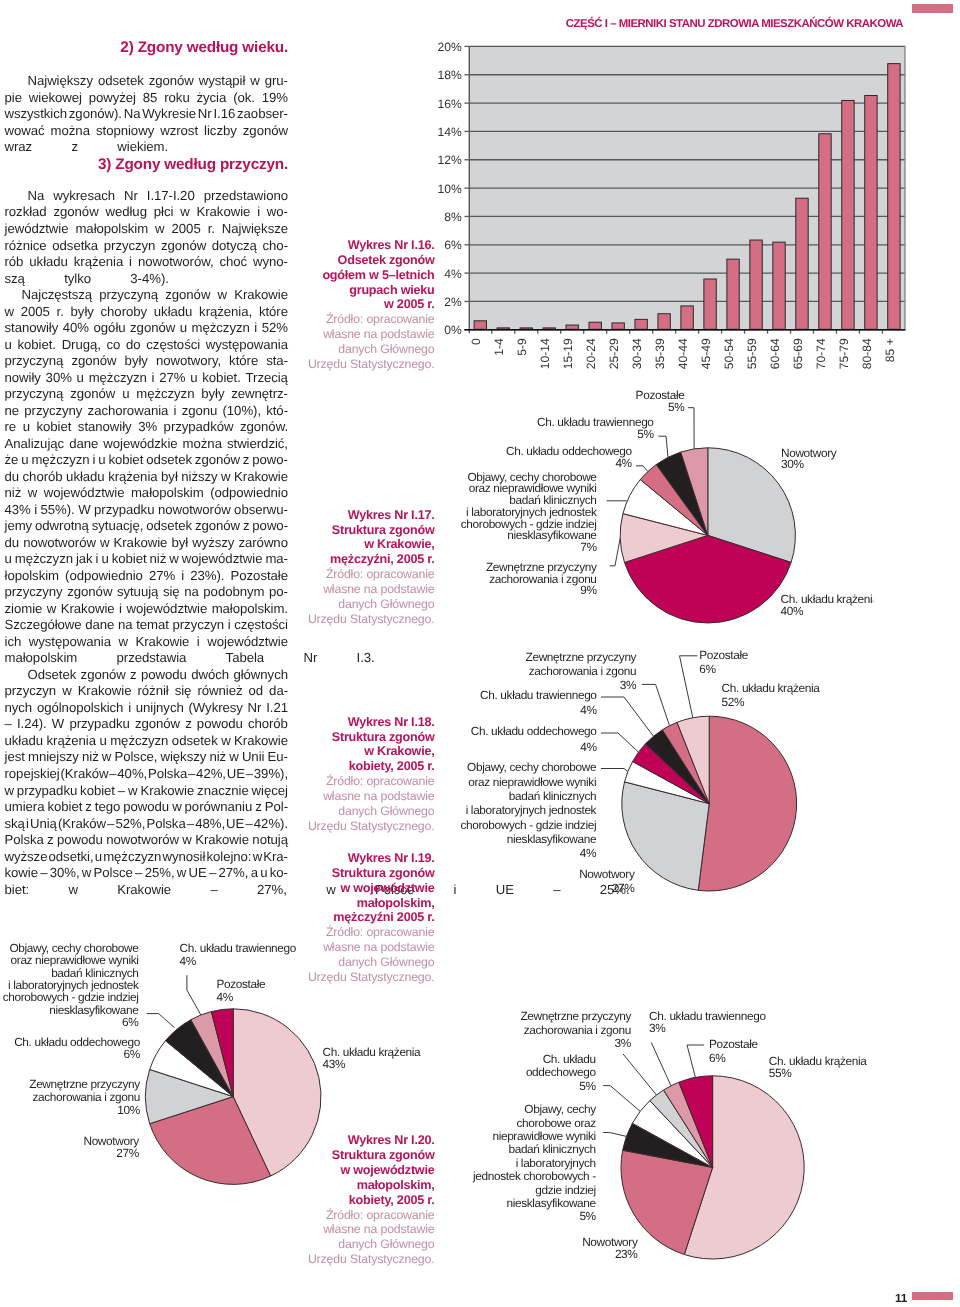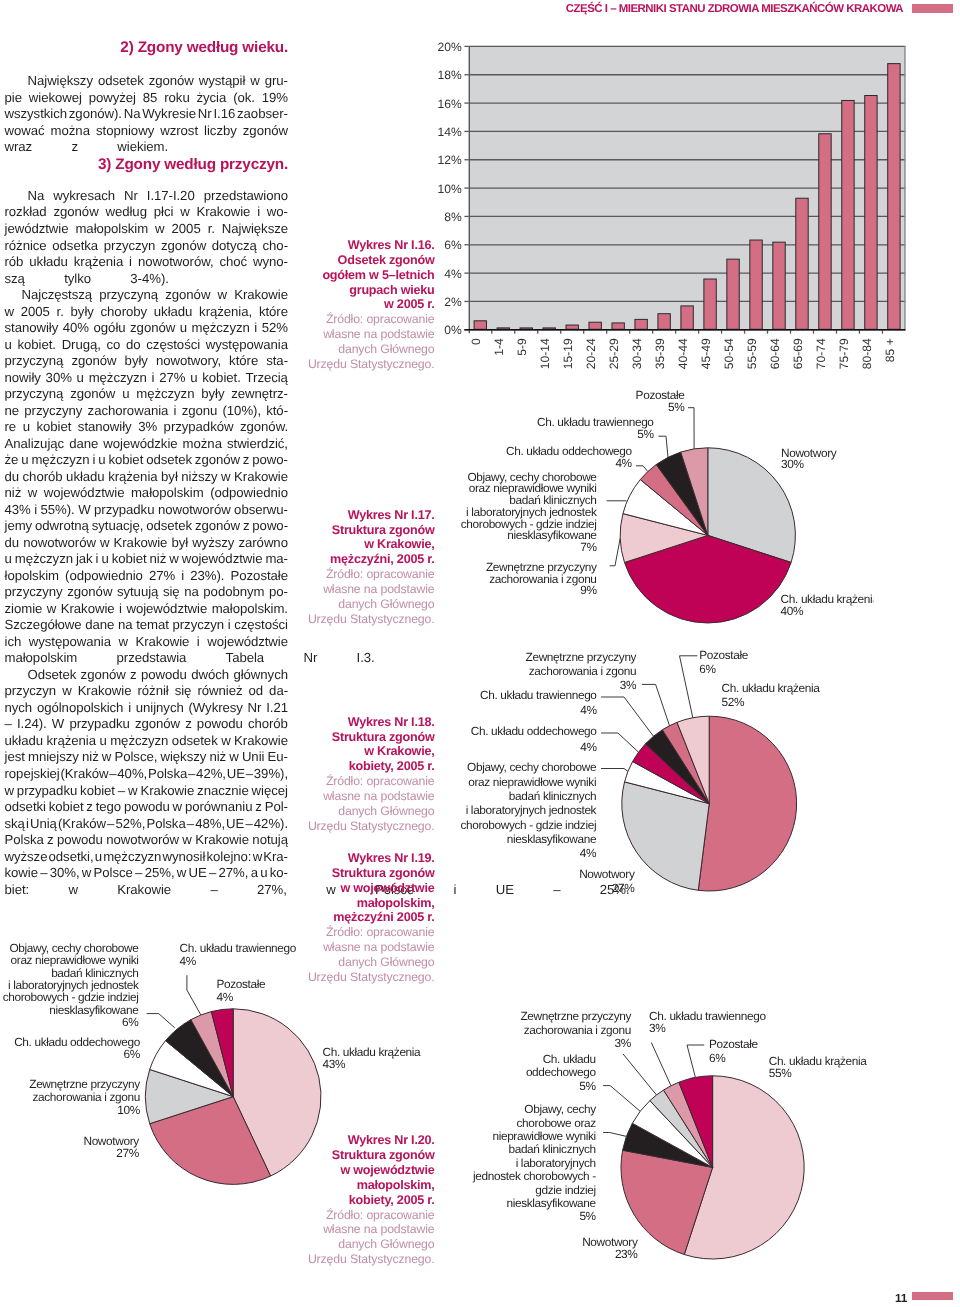--- a/index.html
+++ b/index.html
@@ -1,21 +1,21 @@
 <!DOCTYPE html>
 <html><head>
 <meta charset="utf-8">
 <style>
   html,body{margin:0;padding:0;background:#ffffff;}
   body{width:960px;height:1307px;position:relative;overflow:hidden;
        font-family:"Liberation Sans",sans-serif;color:#231f20;
        -webkit-font-smoothing:antialiased;text-rendering:geometricPrecision;}
   
   #header{position:absolute;left:0;top:0;width:952.5px;height:14px;text-align:right;white-space:nowrap;}
-  #header .htitle{font-size:11.45px;font-weight:bold;color:#b9145b;position:absolute;right:49.4px;top:3px;
+  #header .htitle{font-size:11.45px;font-weight:bold;color:#b9145b;position:absolute;right:49.4px;top:18px;
                   letter-spacing:-0.49px;padding-left:8px;}
   #header .hbar{position:absolute;right:0;top:3.7px;width:40.6px;height:9.1px;background:#d36e84;}
   
   #footer{position:absolute;left:0;top:1288px;width:953.4px;height:16px;}
   #footer .pnum{font-size:11.8px;font-weight:bold;color:#231f20;position:absolute;right:46px;top:2.6px;}
   #footer .fbar{position:absolute;right:0;top:3.6px;width:41.8px;height:8.6px;background:#d36e84;}
   
   #textcol{position:absolute;left:4.5px;top:40px;width:283.5px;}
   #textcol h3{margin:0;font-size:15.3px;font-weight:bold;color:#b9145b;text-align:right;
               line-height:16.1px;letter-spacing:-0.012em;}
@@ -87,21 +87,21 @@
     </p>
   <p class="ind">
       <span class="tline"><span class="w" style="margin-left: 23px;">Odsetek</span><span class="w">zgonów</span><span class="w">z</span><span class="w">powodu</span><span class="w">dwóch</span><span class="w">głównych</span></span>
       <span class="tline"><span class="w">przyczyn</span><span class="w">w</span><span class="w">Krakowie</span><span class="w">różnił</span><span class="w">się</span><span class="w">również</span><span class="w">od</span><span class="w">da-</span></span>
       <span class="tline"><span class="w">nych</span><span class="w">ogólnopolskich</span><span class="w">i</span><span class="w">unijnych</span><span class="w">(Wykresy</span><span class="w">Nr</span><span class="w">I.21</span></span>
       <span class="tline"><span class="w">–</span><span class="w">I.24).</span><span class="w">W</span><span class="w">przypadku</span><span class="w">zgonów</span><span class="w">z</span><span class="w">powodu</span><span class="w">chorób</span></span>
       <span class="tline"><span class="w">układu</span><span class="w">krążenia</span><span class="w">u</span><span class="w">mężczyzn</span><span class="w">odsetek</span><span class="w">w</span><span class="w">Krakowie</span></span>
       <span class="tline"><span class="w">jest</span><span class="w">mniejszy</span><span class="w">niż</span><span class="w">w</span><span class="w">Polsce,</span><span class="w">większy</span><span class="w">niż</span><span class="w">w</span><span class="w">Unii</span><span class="w">Eu-</span></span>
       <span class="tline"><span class="w">ropejskiej</span><span class="w">(Kraków</span><span class="w">–</span><span class="w">40%,</span><span class="w">Polska</span><span class="w">–</span><span class="w">42%,</span><span class="w">UE</span><span class="w">–</span><span class="w">39%),</span></span>
       <span class="tline"><span class="w">w</span><span class="w">przypadku</span><span class="w">kobiet</span><span class="w">–</span><span class="w">w</span><span class="w">Krakowie</span><span class="w">znacznie</span><span class="w">więcej</span></span>
-      <span class="tline"><span class="w">odsetki</span><span class="w">kobiet</span><span class="w">z</span><span class="w">tego</span><span class="w">powodu</span><span class="w">w</span><span class="w">porównaniu</span><span class="w">z</span><span class="w">Pol-</span></span>
+      <span class="tline"><span class="w">umiera</span><span class="w">kobiet</span><span class="w">z</span><span class="w">tego</span><span class="w">powodu</span><span class="w">w</span><span class="w">porównaniu</span><span class="w">z</span><span class="w">Pol-</span></span>
       <span class="tline"><span class="w">ską</span><span class="w">i</span><span class="w">Unią</span><span class="w">(Kraków</span><span class="w">–</span><span class="w">52%,</span><span class="w">Polska</span><span class="w">–</span><span class="w">48%,</span><span class="w">UE</span><span class="w">–</span><span class="w">42%).</span></span>
       <span class="tline"><span class="w">Polska</span><span class="w">z</span><span class="w">powodu</span><span class="w">nowotworów</span><span class="w">w</span><span class="w">Krakowie</span><span class="w">notują</span></span>
       <span class="tline"><span class="w">wyższe</span><span class="w">odsetki,</span><span class="w">u</span><span class="w">mężczyzn</span><span class="w">wynosił</span><span class="w">kolejno:</span><span class="w">w</span><span class="w">Kra-</span></span>
       <span class="tline"><span class="w">kowie</span><span class="w">–</span><span class="w">30%,</span><span class="w">w</span><span class="w">Polsce</span><span class="w">–</span><span class="w">25%,</span><span class="w">w</span><span class="w">UE</span><span class="w">–</span><span class="w">27%,</span><span class="w">a</span><span class="w">u</span><span class="w">ko-</span></span>
       <span class="tline last"><span class="w">biet:</span><span class="w">w</span><span class="w">Krakowie</span><span class="w">–</span><span class="w">27%,</span><span class="w">w</span><span class="w">Polsce</span><span class="w">i</span><span class="w">UE</span><span class="w">–</span><span class="w">25%.</span></span>
     </p>
 </div>
 
 <svg id="fig-i16" width="960" height="1307" viewBox="0 0 960 1307" style="position:absolute;left:0;top:0;pointer-events:none">
     <rect x="468.8" y="45.9" width="436.59999999999997" height="283.40000000000003" fill="#d3d4d6"></rect>

